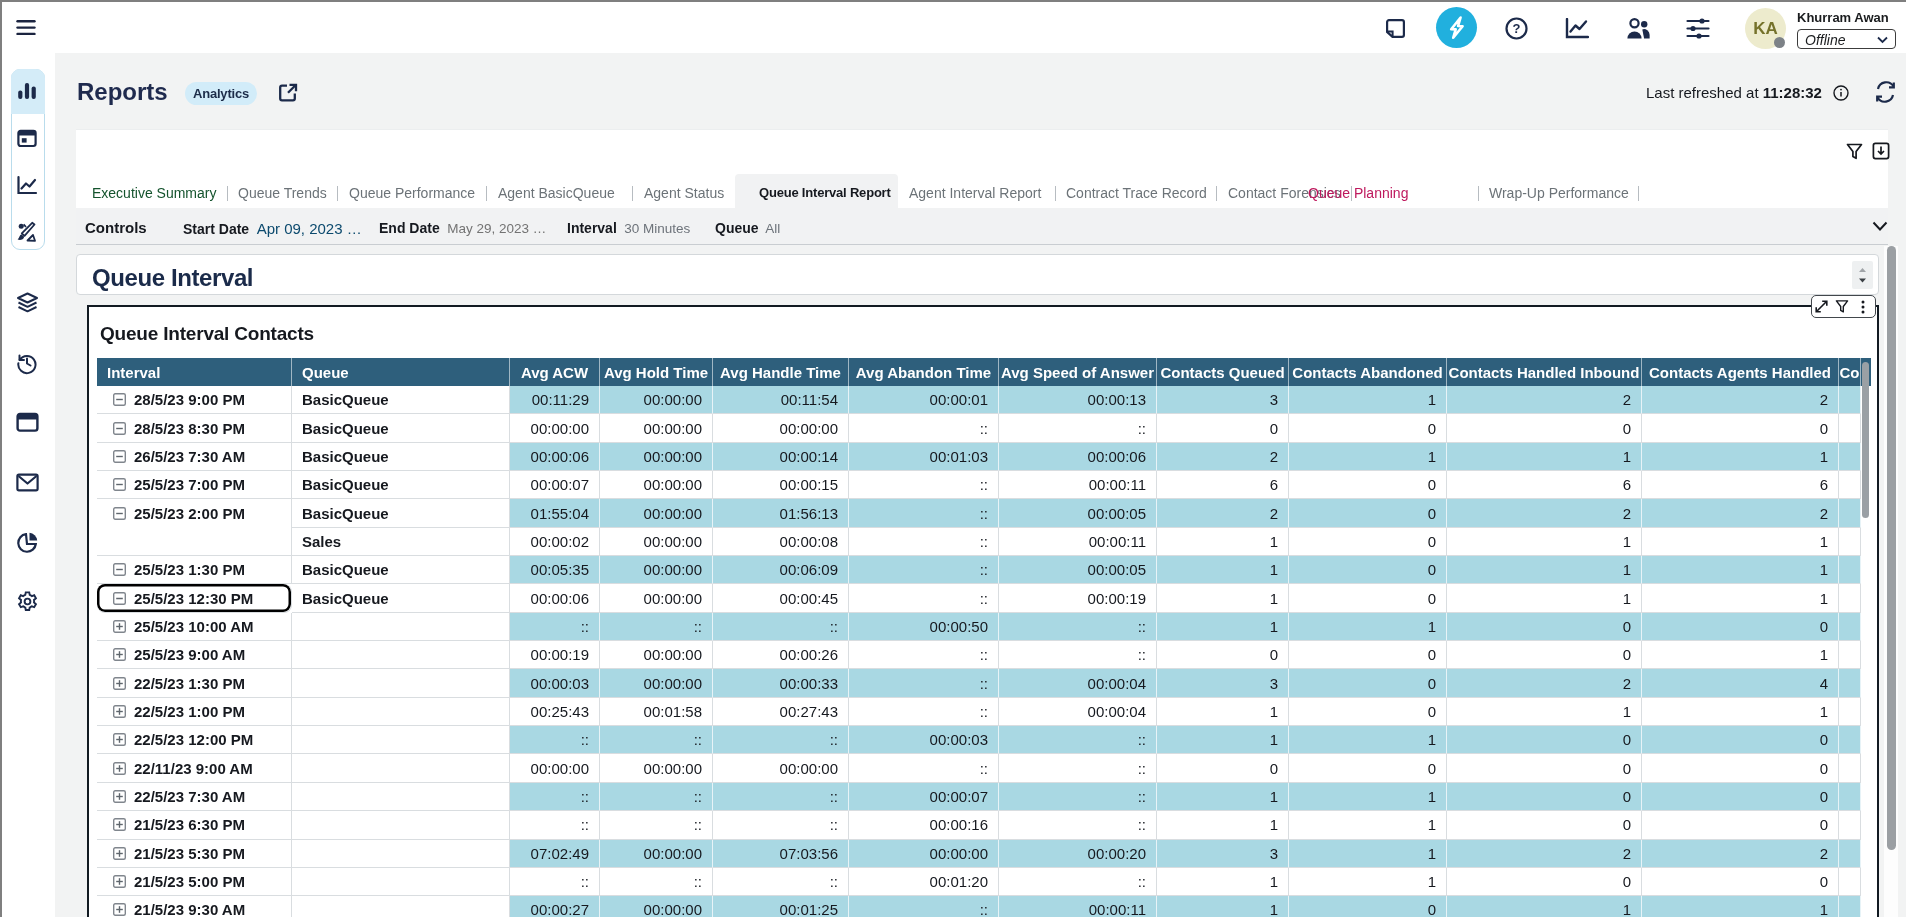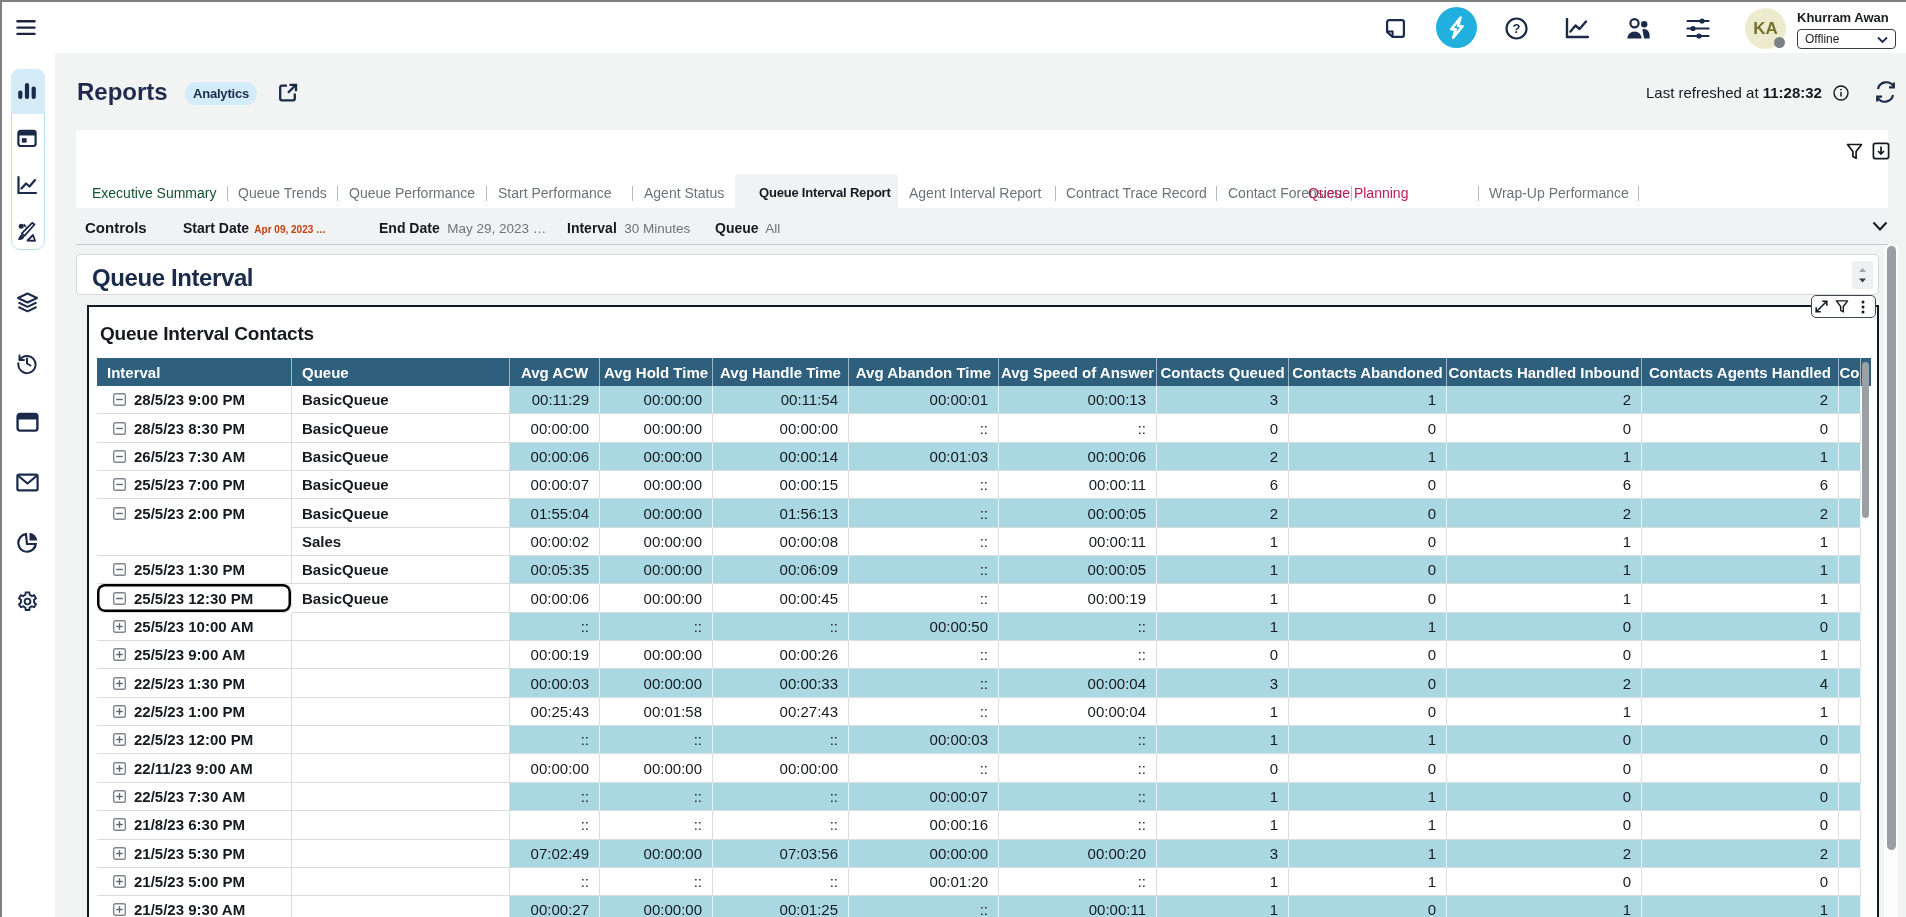--- a/index.html
+++ b/index.html
@@ -130,21 +130,21 @@
     <circle cx="7" cy="11.5" r="2.6"></circle>
     <circle cx="13" cy="19" r="2.6"></circle>
   </g>
 </svg>
 
 <div class="abs" style="left:1745px;top:8px;width:41px;height:41px;border-radius:50%;background:#edebcd;"></div>
 <div class="abs" style="left:1745px;top:8px;width:41px;height:41px;text-align:center;font-size:17px;font-weight:bold;color:#75722b;line-height:41px;">KA</div>
 <div class="abs" style="left:1774px;top:37px;width:11px;height:11px;border-radius:50%;background:#7d8287;"></div>
 <div class="abs" style="left:1797px;top:10px;font-size:13px;font-weight:bold;color:#1a1c1e;">Khurram Awan</div>
 <div class="abs" style="left:1797px;top:29px;width:99px;height:20px;border:1px solid #3c3c3c;border-radius:4px;background:#fff;">
-  <span style="position:absolute;left:7px;top:2px;font-size:12px;color:#1a1c1e;">Offline</span>
+  <span style="position:absolute;left:7px;top:2px;font-size:14px;color:#1a1c1e;font-style:italic;">Offline</span>
   <svg style="position:absolute;right:7px;top:6px;" width="11" height="8" viewBox="0 0 11 8">
       <path d="M1 1.5 L5.5 6 L10 1.5" fill="none" stroke="#1c2a4a" stroke-width="1.8"></path>
     </svg>
 </div>
 
 <div class="abs" style="left:77px;top:78px;font-size:24px;font-weight:bold;color:#1f2a4e;">Reports</div>
 <div class="abs" style="left:185px;top:82px;width:72px;height:23px;background:#d2ecf9;border-radius:12px;text-align:center;font-size:13px;font-weight:bold;color:#1c2c49;line-height:23px;letter-spacing:-0.2px;">Analytics</div>
 <svg class="abs" style="left:278px;top:83px;" width="20" height="19" viewBox="0 0 20 19">
   <path d="M16.8 10.5 v5 a1.8 1.8 0 0 1 -1.8 1.8 h-11 a1.8 1.8 0 0 1 -1.8 -1.8 v-11 a1.8 1.8 0 0 1 1.8 -1.8 h5" fill="none" stroke="#1c2a4a" stroke-width="2.3"></path>
   <path d="M11.5 1.8 h6.5 v6.5" fill="none" stroke="#1c2a4a" stroke-width="2.3"></path>
@@ -173,40 +173,40 @@
   <rect x="1.4" y="1.4" width="15.2" height="15.2" rx="2" fill="none" stroke="#16191f" stroke-width="1.7"></rect>
   <path d="M9 4.5 L9 11.5 M6 9 L9 12 L12 9" fill="none" stroke="#16191f" stroke-width="1.7"></path>
 </svg>
 
 <div class="abs" style="left:76px;top:208px;width:1812px;height:37px;background:#f1f2f3;border-bottom:1px solid #c9cdd1;"></div>
 <div class="abs" style="left:735px;top:174px;width:163px;height:35px;background:#f1f2f3;border-radius:4px 4px 0 0;"></div>
 
 <div class="abs" style="left:92px;top:185px;font-size:14px;color:#14532d;">Executive Summary</div>
 <div class="abs" style="left:238px;top:185px;font-size:14px;color:#6c7378;">Queue Trends</div>
 <div class="abs" style="left:349px;top:185px;font-size:14px;color:#6c7378;">Queue Performance</div>
-<div class="abs" style="left:498px;top:185px;font-size:14px;color:#6c7378;">Start Performance</div>
+<div class="abs" style="left:498px;top:185px;font-size:14px;color:#6c7378;">Agent BasicQueue</div>
 <div class="abs" style="left:644px;top:185px;font-size:14px;color:#6c7378;">Agent Status</div>
 <div class="abs" style="left:759px;top:185px;font-size:13px;font-weight:bold;color:#16191f;letter-spacing:-0.2px;">Queue Interval Report</div>
 <div class="abs" style="left:909px;top:185px;font-size:14px;color:#6c7378;">Agent Interval Report</div>
 <div class="abs" style="left:1066px;top:185px;font-size:14px;color:#6c7378;">Contract Trace Record</div>
 <div class="abs" style="left:1228px;top:185px;font-size:14px;color:#6c7378;">Contact Forensics</div>
 <div class="abs" style="left:1308px;top:185px;font-size:14px;color:#be185d;">Queue Planning</div>
 <div class="abs" style="left:1489px;top:185px;font-size:14px;color:#6c7378;">Wrap-Up Performance</div>
 <div class="abs" style="left:227px;top:186px;width:1px;height:15px;background:#b7bcc1;"></div>
 <div class="abs" style="left:337px;top:186px;width:1px;height:15px;background:#b7bcc1;"></div>
 <div class="abs" style="left:486px;top:186px;width:1px;height:15px;background:#b7bcc1;"></div>
 <div class="abs" style="left:632px;top:186px;width:1px;height:15px;background:#b7bcc1;"></div>
 <div class="abs" style="left:1055px;top:186px;width:1px;height:15px;background:#b7bcc1;"></div>
 <div class="abs" style="left:1216px;top:186px;width:1px;height:15px;background:#b7bcc1;"></div>
 <div class="abs" style="left:1351px;top:186px;width:1px;height:15px;background:#b7bcc1;"></div>
 <div class="abs" style="left:1478px;top:186px;width:1px;height:15px;background:#b7bcc1;"></div>
 <div class="abs" style="left:1638px;top:186px;width:1px;height:15px;background:#b7bcc1;"></div>
 
 <div class="abs" style="left:85px;top:219px;font-size:15px;color:#16191f;font-weight:bold;">Controls</div>
-<div class="abs" style="left:183px;top:220px;font-size:14px;color:#16191f;"><b>Start Date</b><span style="color:#c2410c;font-size:10px;font-weight:bold;">&nbsp; Apr 09, 2023 …</span></div>
+<div class="abs" style="left:183px;top:220px;font-size:14px;color:#16191f;"><b>Start Date</b><span style="color:#0c4a6e;font-size:15px;">&nbsp; Apr 09, 2023 …</span></div>
 <div class="abs" style="left:379px;top:220px;font-size:14px;color:#16191f;"><b>End Date</b><span style="color:#737373;font-size:13.5px;">&nbsp; May 29, 2023 …</span></div>
 <div class="abs" style="left:567px;top:220px;font-size:14px;color:#16191f;"><b>Interval</b><span style="color:#6d737a;font-size:13.5px;">&nbsp; 30 Minutes</span></div>
 <div class="abs" style="left:715px;top:220px;font-size:14px;color:#16191f;"><b>Queue</b><span style="color:#6d737a;font-size:13.5px;">&nbsp; All</span></div>
 <svg class="abs" style="left:1872px;top:221px;" width="16" height="11" viewBox="0 0 16 11">
   <path d="M1.5 1.5 L8 8.5 L14.5 1.5" fill="none" stroke="#16191f" stroke-width="2"></path>
 </svg>
 
 <div class="abs" style="left:76px;top:254px;width:1803px;height:41px;background:#fff;border:1px solid #d4d8db;border-radius:4px;"></div>
 <div class="abs" style="left:92px;top:264px;font-size:24px;font-weight:bold;color:#1b2b4a;letter-spacing:-0.4px;">Queue Interval</div>
 
@@ -595,21 +595,21 @@
 <td class="blue"></td>
 </tr>
 <tr>
 <td class="iv">
             <div class="cellflex">
               <svg width="13" height="13" viewBox="0 0 13 13" style="flex:none;margin:0 8px 0 16px;">
                 <rect x="0.7" y="0.7" width="11.6" height="11.6" rx="1.5" fill="#fff" stroke="#80868d" stroke-width="1.4"></rect>
                 <line x1="3.2" y1="6.5" x2="9.8" y2="6.5" stroke="#5f666d" stroke-width="1.4"></line>
                 <line x1="6.5" y1="3.2" x2="6.5" y2="9.8" stroke="#5f666d" stroke-width="1.4"></line>
               </svg>
-              <span>21/8/23 6:30 PM</span>
+              <span>21/5/23 6:30 PM</span>
             </div>
           </td>
 <td class="qu"></td>
 <td>::</td>
 <td>::</td>
 <td>::</td>
 <td>00:00:16</td>
 <td>::</td>
 <td>1</td>
 <td>1</td>

